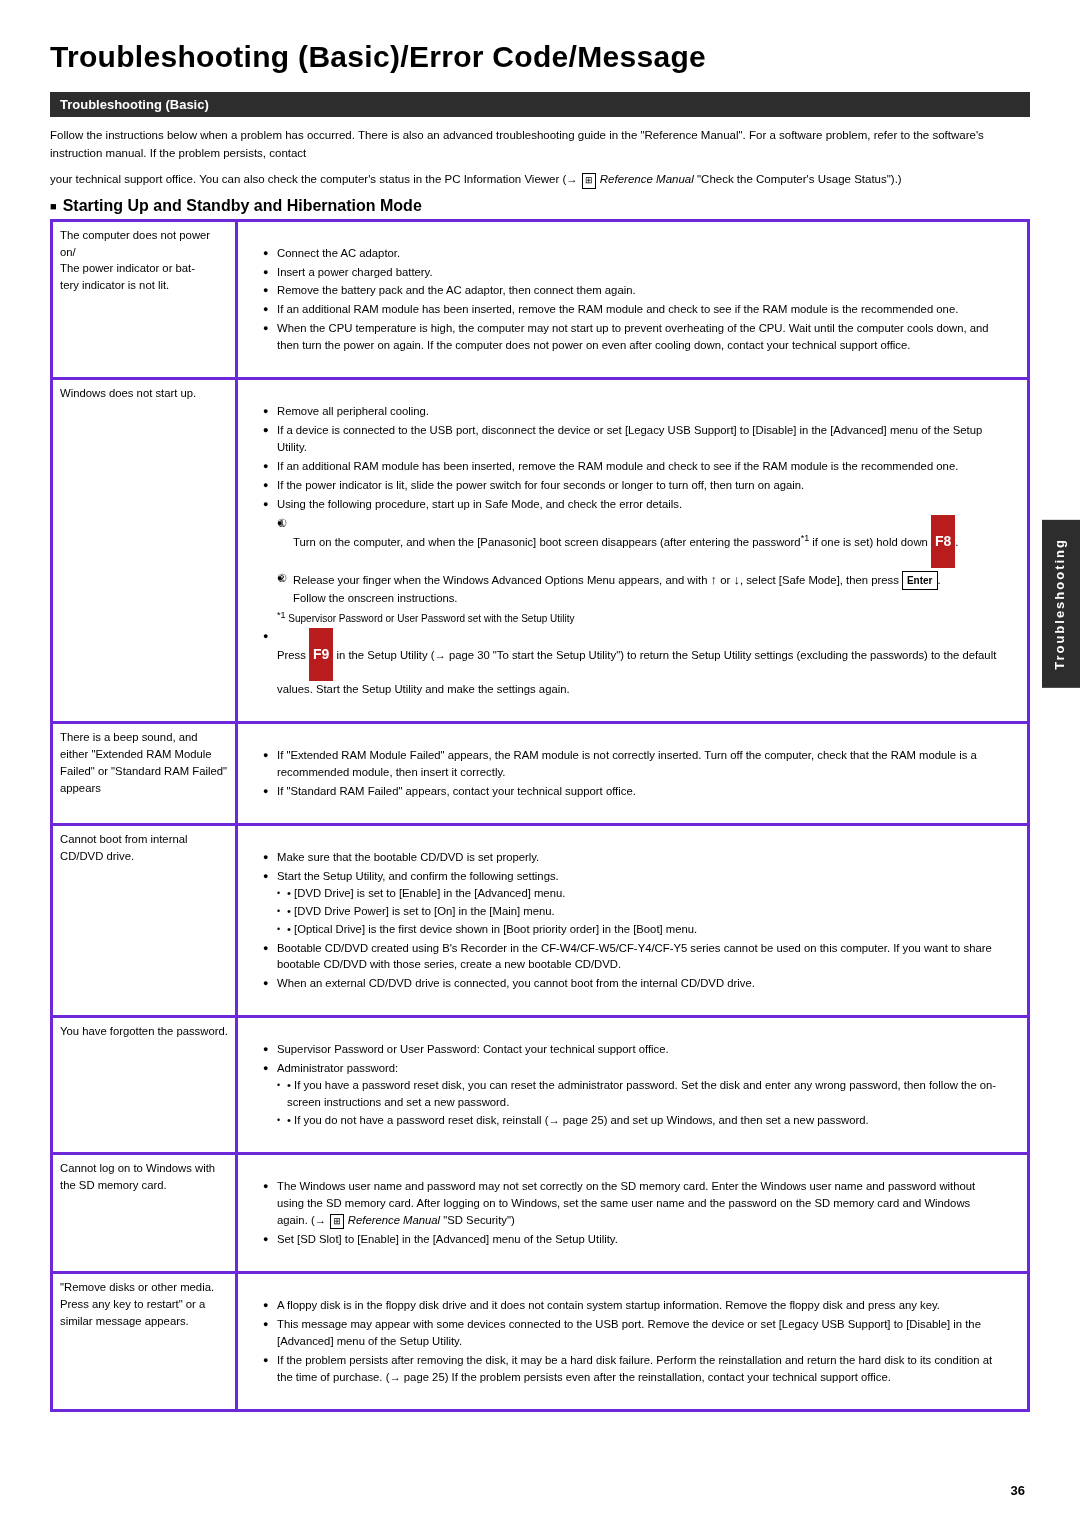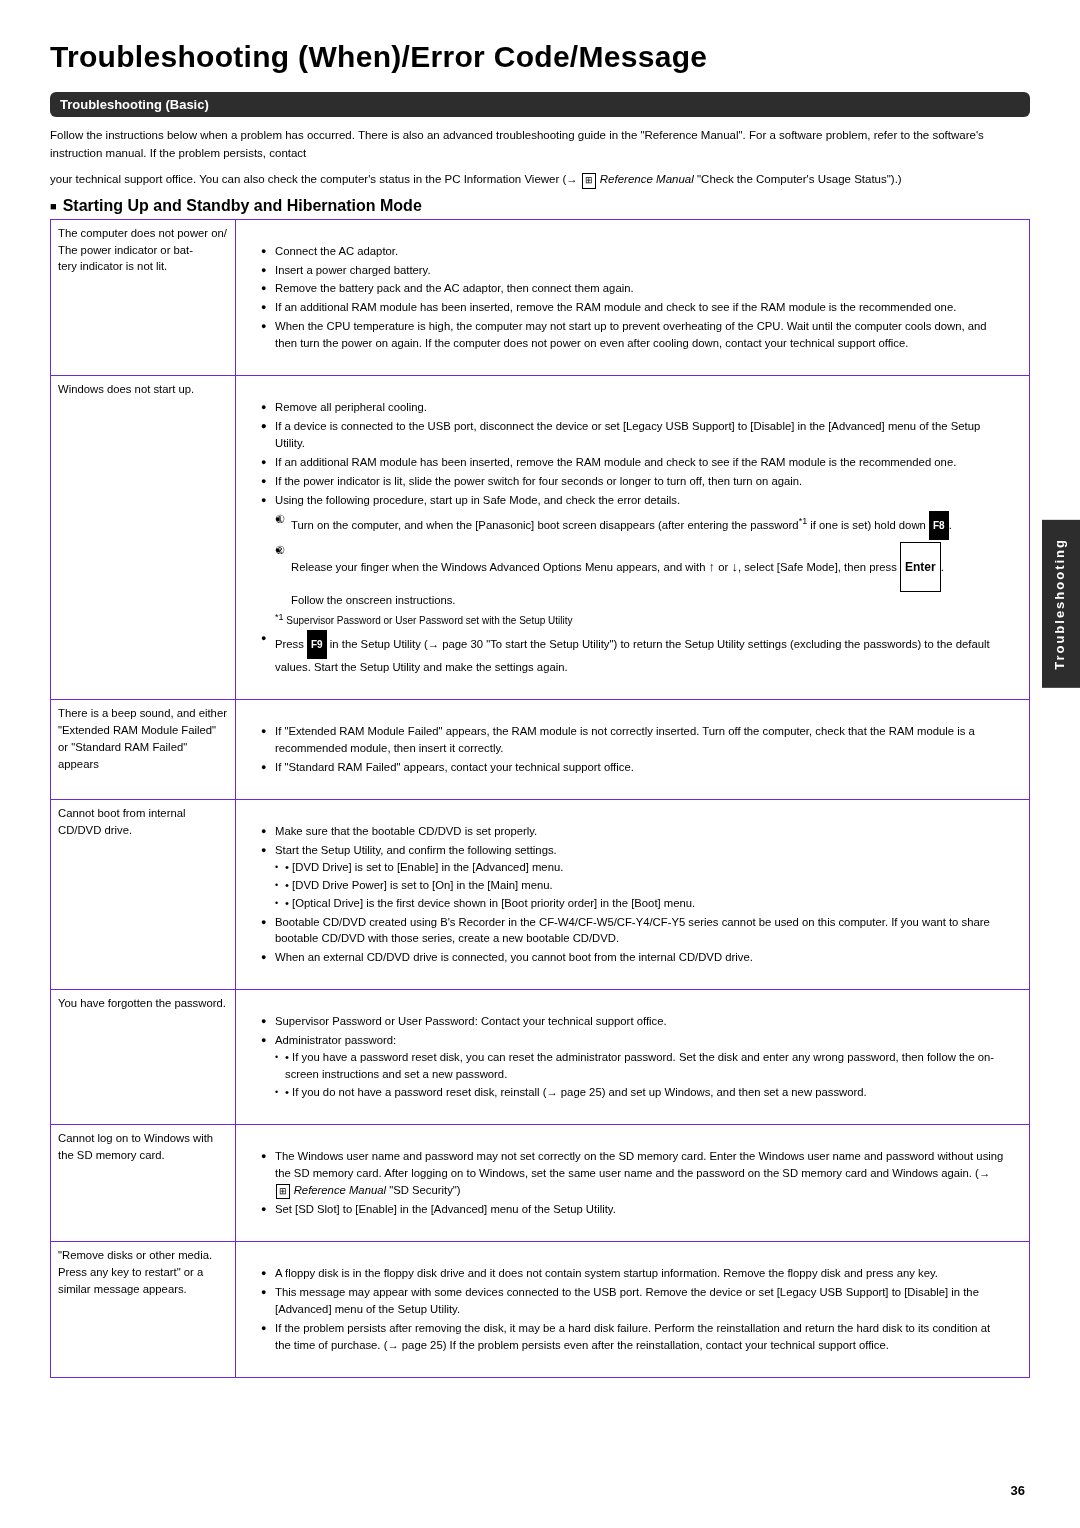--- a/index.html
+++ b/index.html
@@ -19,21 +19,20 @@
       margin-bottom: 18px;
       letter-spacing: 0.01em;
     }
     .section-header {
       background: #2d2d2d;
       color: #fff;
       font-weight: bold;
       font-size: 13px;
       padding: 5px 10px;
       margin-bottom: 10px;
-      border-radius: 6px;
     }
     .intro-text {
       font-size: 11.5px;
       line-height: 1.55;
       margin-bottom: 8px;
     }
     .intro-text em {
       font-style: italic;
     }
     .sub-section-header {
@@ -48,21 +47,21 @@
       content: '■';
       font-size: 11px;
     }
     table.trouble-table {
       width: 100%;
       border-collapse: collapse;
       font-size: 11.3px;
       line-height: 1.5;
     }
     table.trouble-table td {
-      border: 1px solid #6d28d9;
+      border: 3px solid #6d28d9;
       padding: 5px 7px;
       vertical-align: top;
     }
     table.trouble-table td.problem-col {
       width: 185px;
       min-width: 185px;
     }
     table.trouble-table td.solution-col {
       width: calc(100% - 185px);
     }
@@ -103,33 +102,33 @@
       padding: 0;
       margin: 2px 0;
     }
     .numbered-list li {
       padding-left: 16px;
       position: relative;
       margin-bottom: 2px;
     }
     .key-box {
       display: inline-block;
-      background: #000000;
+      background: #b91c1c;
       color: #fff;
       font-weight: bold;
-      font-size: 10px;
-      padding: 7px 4px;
+      font-size: 14px;
+      padding: 16px 4px;
       font-family: Arial, sans-serif;
     }
     .key-outline {
       display: inline-block;
       border: 1.5px solid #000;
       font-weight: bold;
-      font-size: 12px;
-      padding: 15px 4px;
+      font-size: 10px;
+      padding: 1px 4px;
       font-family: Arial, sans-serif;
     }
     .bold { font-weight: normal; }
     .superscript {
       font-size: 9px;
       vertical-align: super;
     }
     .footnote {
       font-size: 10px;
       margin-top: 2px;
@@ -166,21 +165,21 @@
       display: inline-block;
       border: 1.5px solid #000;
       font-size: 9px;
       padding: 0 2px;
       margin: 0 1px;
     }
   </style>
 </head>
 <body>
 
-<h1 class="main-title">Troubleshooting (When)/Error Code/Message</h1>
+<h1 class="main-title">Troubleshooting (Basic)/Error Code/Message</h1>
 
 <div class="section-header">Troubleshooting (Basic)</div>
 
 <p class="intro-text">
   <span>Follow the instructions below when a problem has occurred. There is also an advanced troubleshooting guide in the "Reference Manual". For a software problem, refer to the software's instruction manual. If the problem persists, contact</span>
 </p>
 <p class="intro-text">
   <span>your technical support office. You can also check the computer's status in the PC Information Viewer (→ <span class="pc-icon">⊞</span> <em><span>Reference Manual</span></em> <span>"Check the Computer's Usage Status").</span>)</span>
 </p>
 

